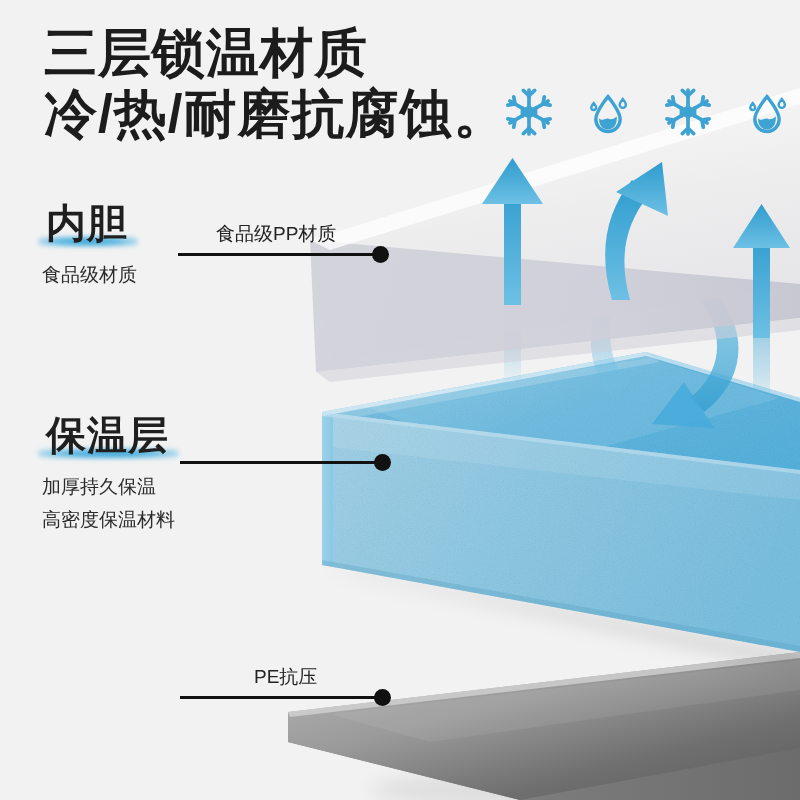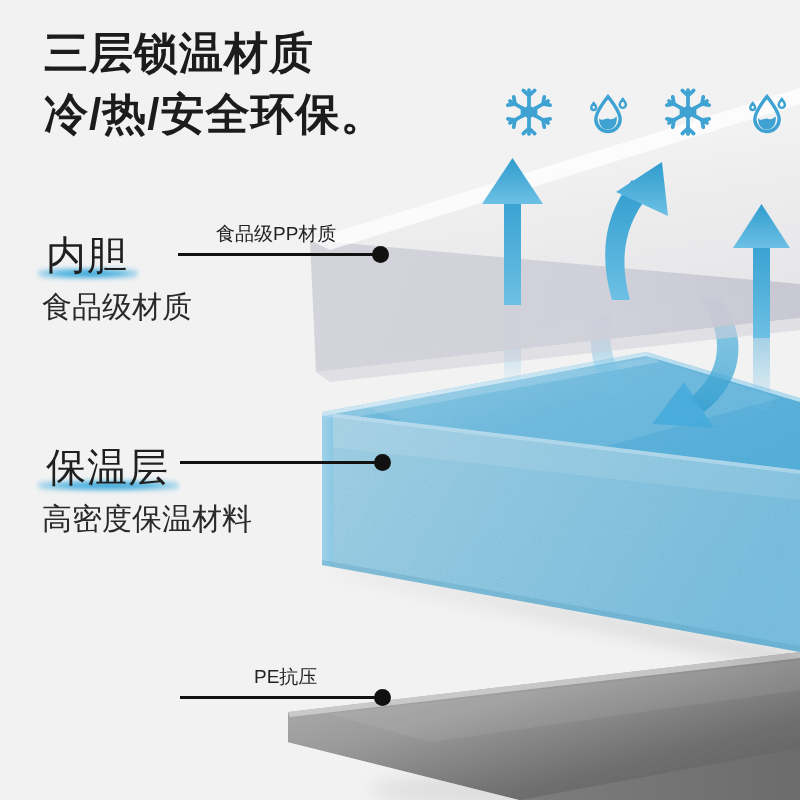--- a/index.html
+++ b/index.html
@@ -17,21 +17,21 @@
     -webkit-font-smoothing: antialiased;
   }
 
   
   .headline {
     position: absolute;
     left: 44px;
     top: 22px;
     width: 470px;
     color: #1c1c1c;
-    font-size: 44px;
+    font-size: 53px;
     line-height: 61px;
     font-weight: 700;
     letter-spacing: 1px;
     white-space: nowrap;
     z-index: 40;
   }
   .headline .l2 { display: block; }
 
   
   .icon-row {
@@ -54,43 +54,42 @@
     z-index: 10;
   }
   .stage svg { display:block; width:800px; height:800px; }
 
   
   .label-block { position: absolute; z-index: 45; }
   .label-title {
     position: relative;
     display: inline-block;
     font-size: 40px;
-    font-weight: 400;
+    font-weight: 700;
     color: #1f1f1f;
     letter-spacing: 1px;
     line-height: 46px;
     padding: 0 4px;
     white-space: nowrap;
-    margin-top: 32px;
   }
   .label-title::after {
     content: "";
     position: absolute;
     left: -4px;
     right: -6px;
     bottom: -1px;
     height: 11px;
     border-radius: 6px;
     background: radial-gradient(ellipse at 50% 50%, #3ba3d6 0%, #63bbe3 45%, rgba(120,197,230,0.35) 78%, rgba(160,215,238,0) 100%);
     filter: blur(2.2px);
     z-index: -1;
   }
   .label-sub {
     margin-top: 12px;
-    font-size: 30px;
+    font-size: 19px;
     line-height: 33px;
     font-weight: 400;
     color: #2a2a2a;
     white-space: nowrap;
   }
   .label-sub span { display: block; }
 
   
   .callout { position: absolute; z-index: 46; }
   .callout-text {
@@ -117,21 +116,21 @@
     background: #111111;
   }
 </style>
 </head>
 <body>
 
 <div id="page">
 
   <div class="headline">
     <span>三层锁温材质</span>
-    <span class="l2">冷/热/安全环保。</span>
+    <span class="l2">冷/热/耐磨抗腐蚀。</span>
   </div>
 
   <div class="icon-row">
 
     <svg class="ic" viewBox="0 0 64 64">
       <g stroke="#3ea3d3" stroke-width="4.6" stroke-linecap="round" fill="none">
         <line x1="32" y1="5" x2="32" y2="59"></line>
         <line x1="8.6" y1="18.5" x2="55.4" y2="45.5"></line>
         <line x1="8.6" y1="45.5" x2="55.4" y2="18.5"></line>
         <line x1="32" y1="12" x2="25" y2="5.5"></line>
@@ -359,20 +358,21 @@
   </div>
   <div class="callout" style="left:178px; top:212px; width:210px; height:44px;">
     <div class="callout-text" style="left:38px;">食品级PP材质</div>
     <div class="callout-line" style="width:202px;"></div>
     <div class="callout-dot" style="left:194px;"></div>
   </div>
 
   <div class="label-block" style="left:42px; top:412px;">
     <div class="label-title">保温层</div>
     <div class="label-sub">
+      <span>加厚持久保温</span>
       <span>高密度保温材料</span>
     </div>
   </div>
   <div class="callout" style="left:180px; top:420px; width:212px; height:44px;">
     <div class="callout-line" style="width:202px;"></div>
     <div class="callout-dot" style="left:194px;"></div>
   </div>
 
   <div class="label-block" style="left:42px; top:648px;">
   </div>

